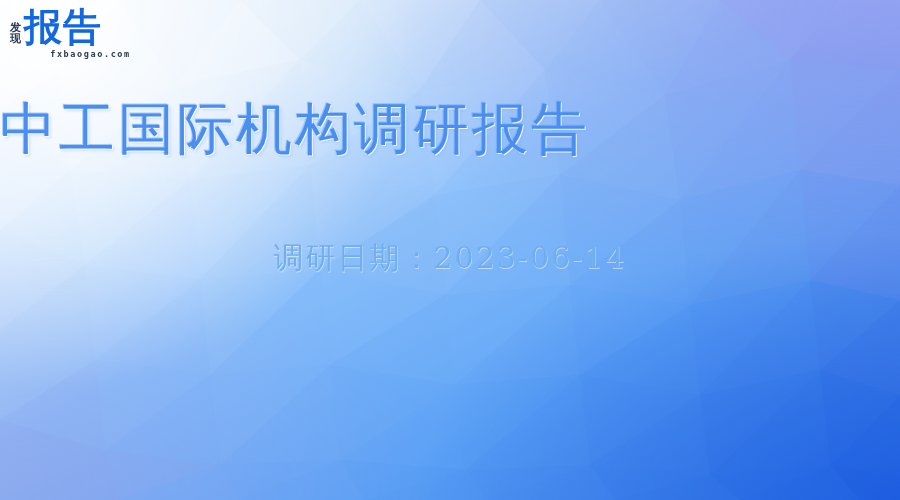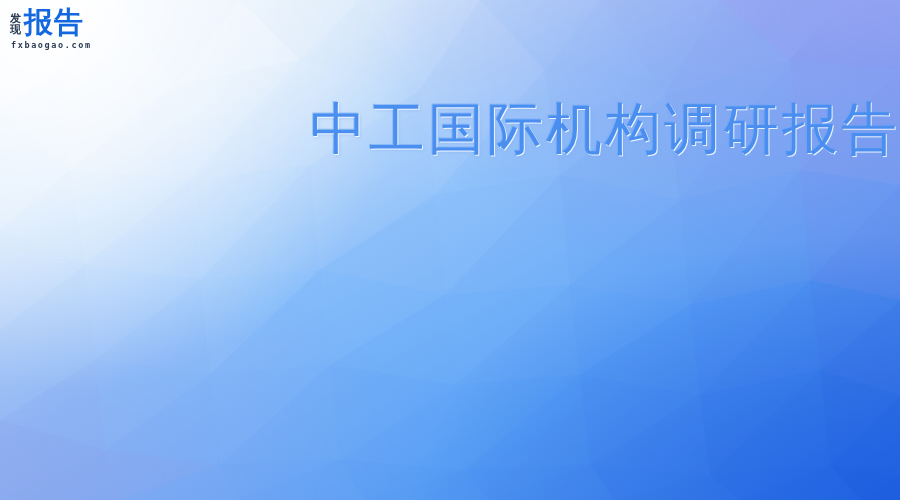--- a/index.html
+++ b/index.html
@@ -57,43 +57,44 @@
   }
   .logo-stack span {
     font-family: "DejaVu Sans", "Liberation Sans", sans-serif;
     font-size: 11px;
     font-weight: 700;
     color: #2b3c54;
     letter-spacing: 0px;
   }
   .logo-main {
     font-family: "DejaVu Sans", "Liberation Sans", sans-serif;
-    font-size: 29px;
+    font-size: 38px;
     font-weight: 900;
     color: #1368e0;
     letter-spacing: 1px;
     line-height: 1.0;
   }
   .logo-url {
     font-family: "DejaVu Sans Mono", "Liberation Mono", monospace;
     font-size: 8.5px;
     font-weight: 700;
     color: #2b3c54;
     letter-spacing: 1.6px;
     margin-top: 3px;
     margin-left: 1px;
+    text-align: center;
   }
 
   
   #title {
     position: absolute;
     left: 0;
     right: 0;
     top: 92px;
-    text-align: right;
+    text-align: left;
     font-family: "DejaVu Serif", "Liberation Serif", serif;
     font-size: 56px;
     font-weight: 400;
     letter-spacing: 3px;
     color: #4a8ff0;
     text-shadow:
        1px 1px 0 rgba(255,255,255,0.85),
       -1px -1px 0 rgba(110,165,245,0.55),
        2px 2px 3px rgba(120,170,240,0.35);
     white-space: nowrap;
@@ -260,15 +261,16 @@
         <span>发</span>
         <span>现</span>
       </div>
       <div class="logo-main">报告</div>
     </div>
     <div class="logo-url">fxbaogao.com</div>
   </div>
 
   <div id="title">中工国际机构调研报告</div>
 
+  <div id="subtitle">调研日期：2023-06-14</div>
 
 
 </div>
 
 </body></html>

